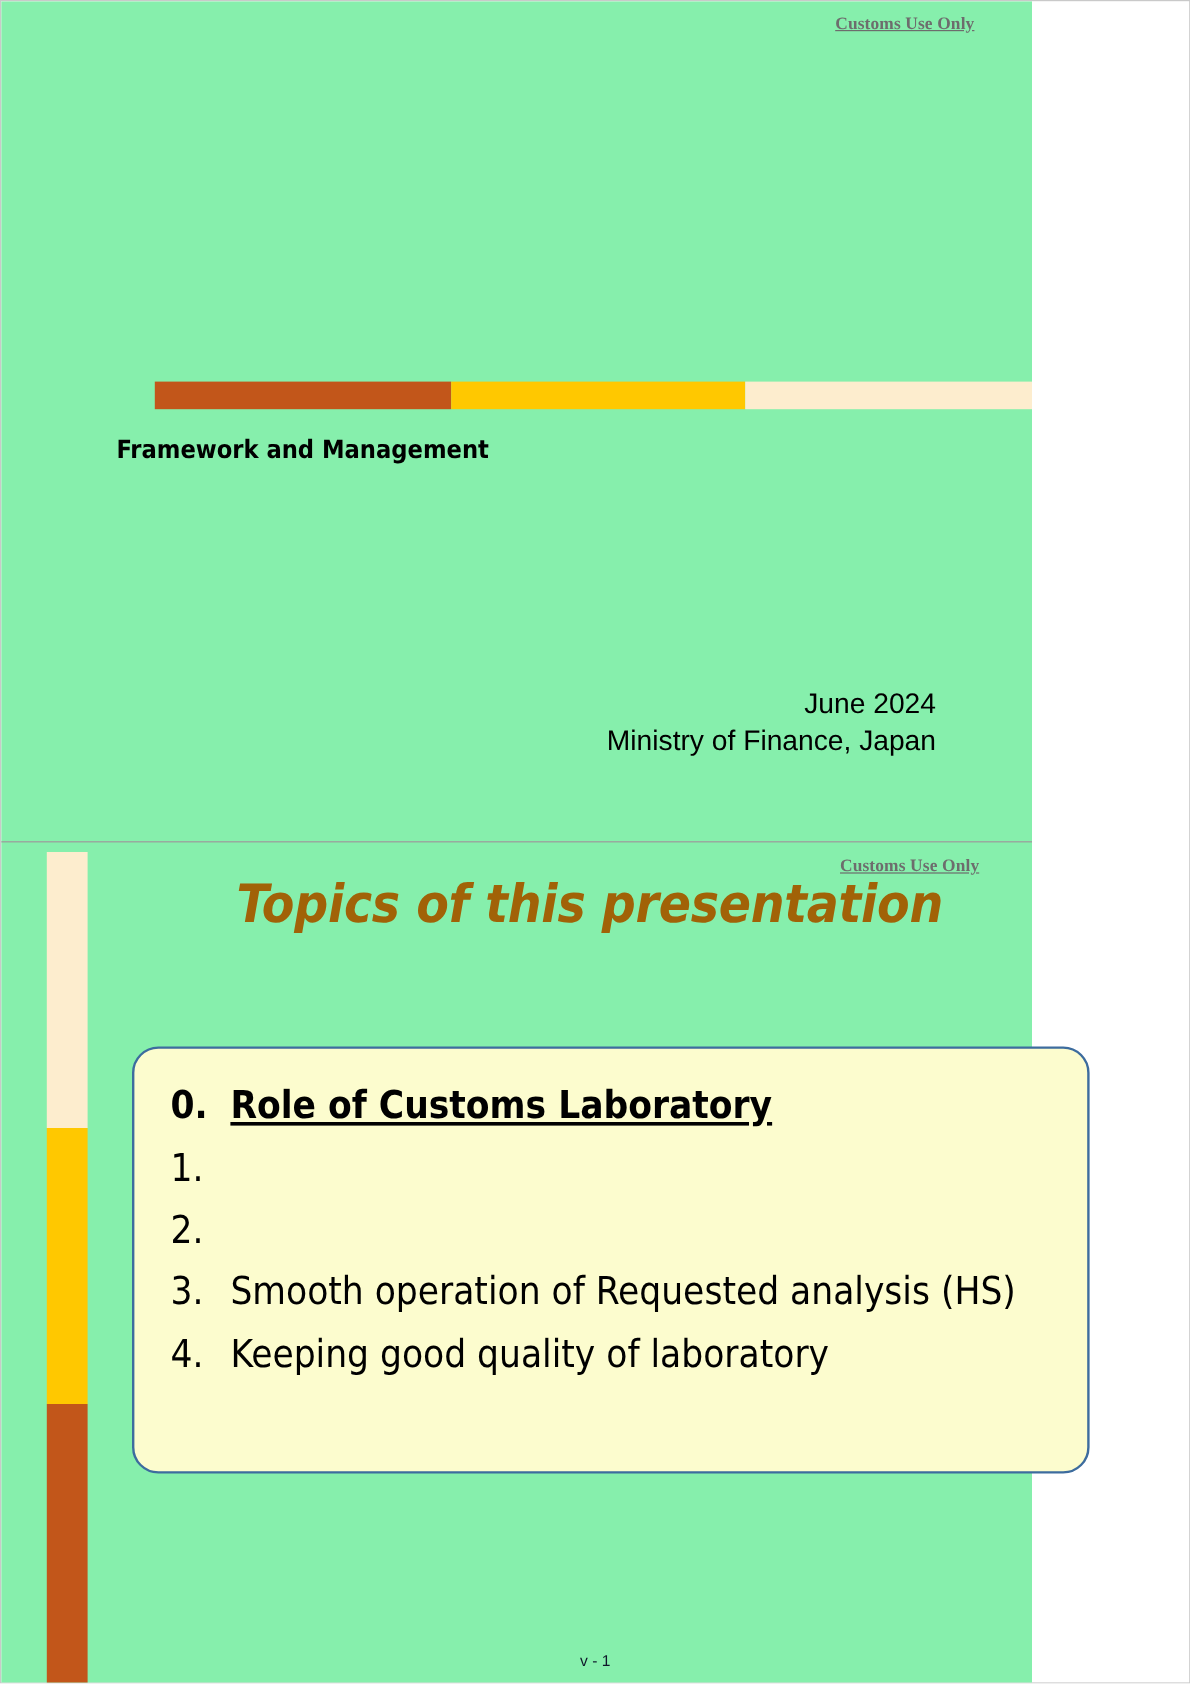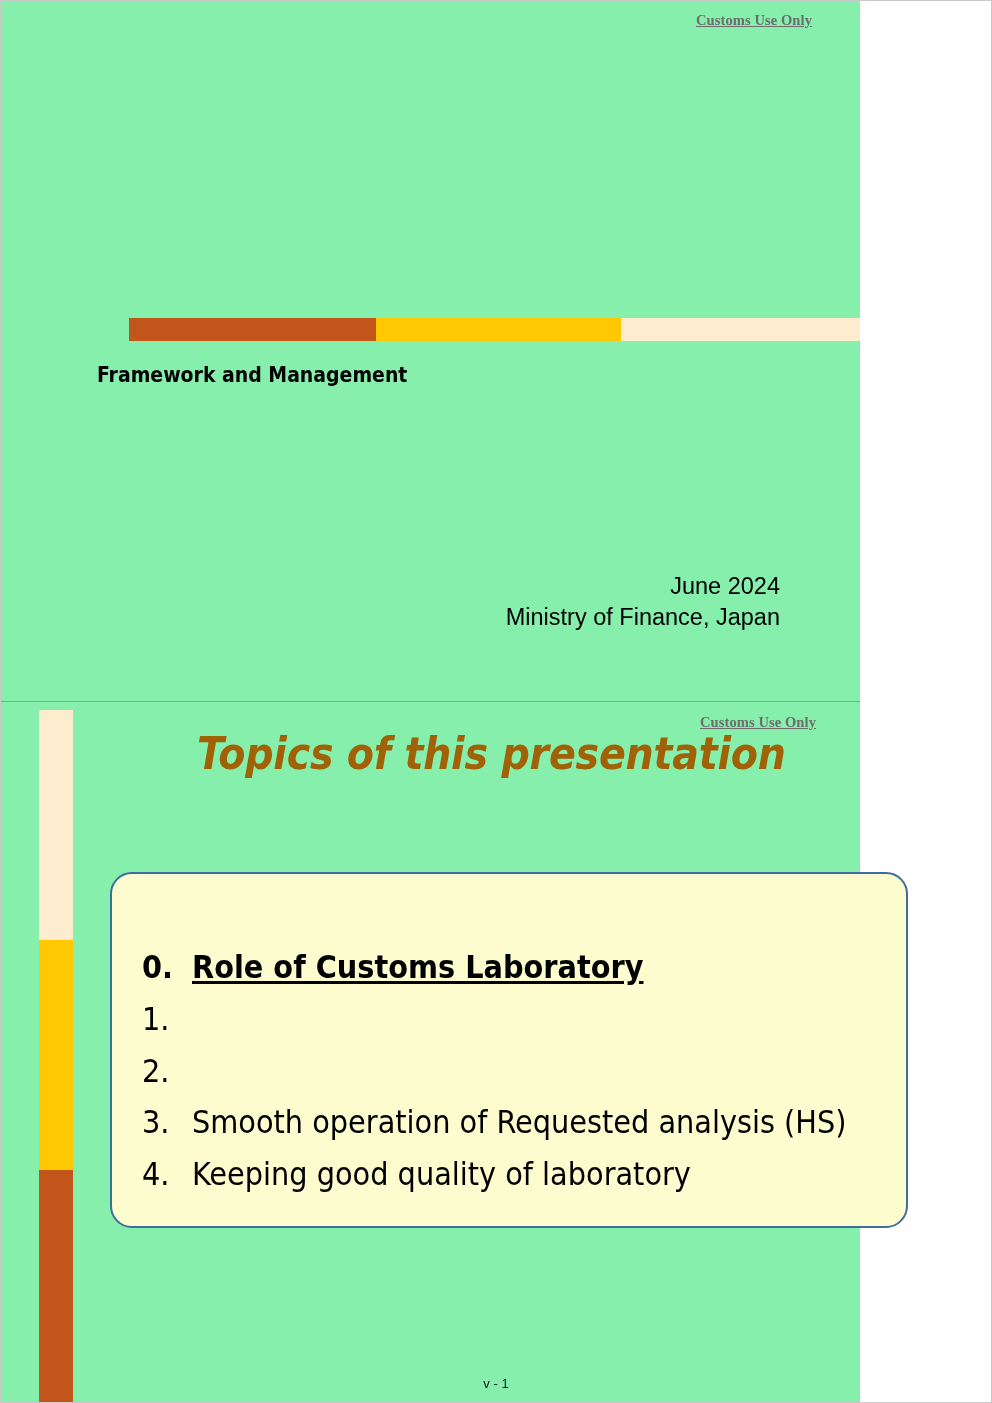--- a/index.html
+++ b/index.html
@@ -159,21 +159,20 @@
   .topic-row .num {
     width: 50px;
     flex: 0 0 50px;
   }
   .topic-row.is-emphasis {
     font-weight: 700;
   }
   .topic-row.is-emphasis .txt {
     text-decoration: underline;
     text-underline-offset: 3px;
-    margin-top: 46px;
   }
 
   .page-footer {
     position: absolute;
     left: 0;
     right: 0;
     bottom: 11px;
     text-align: center;
     font-family: "Liberation Sans", sans-serif;
     font-size: 13px;

